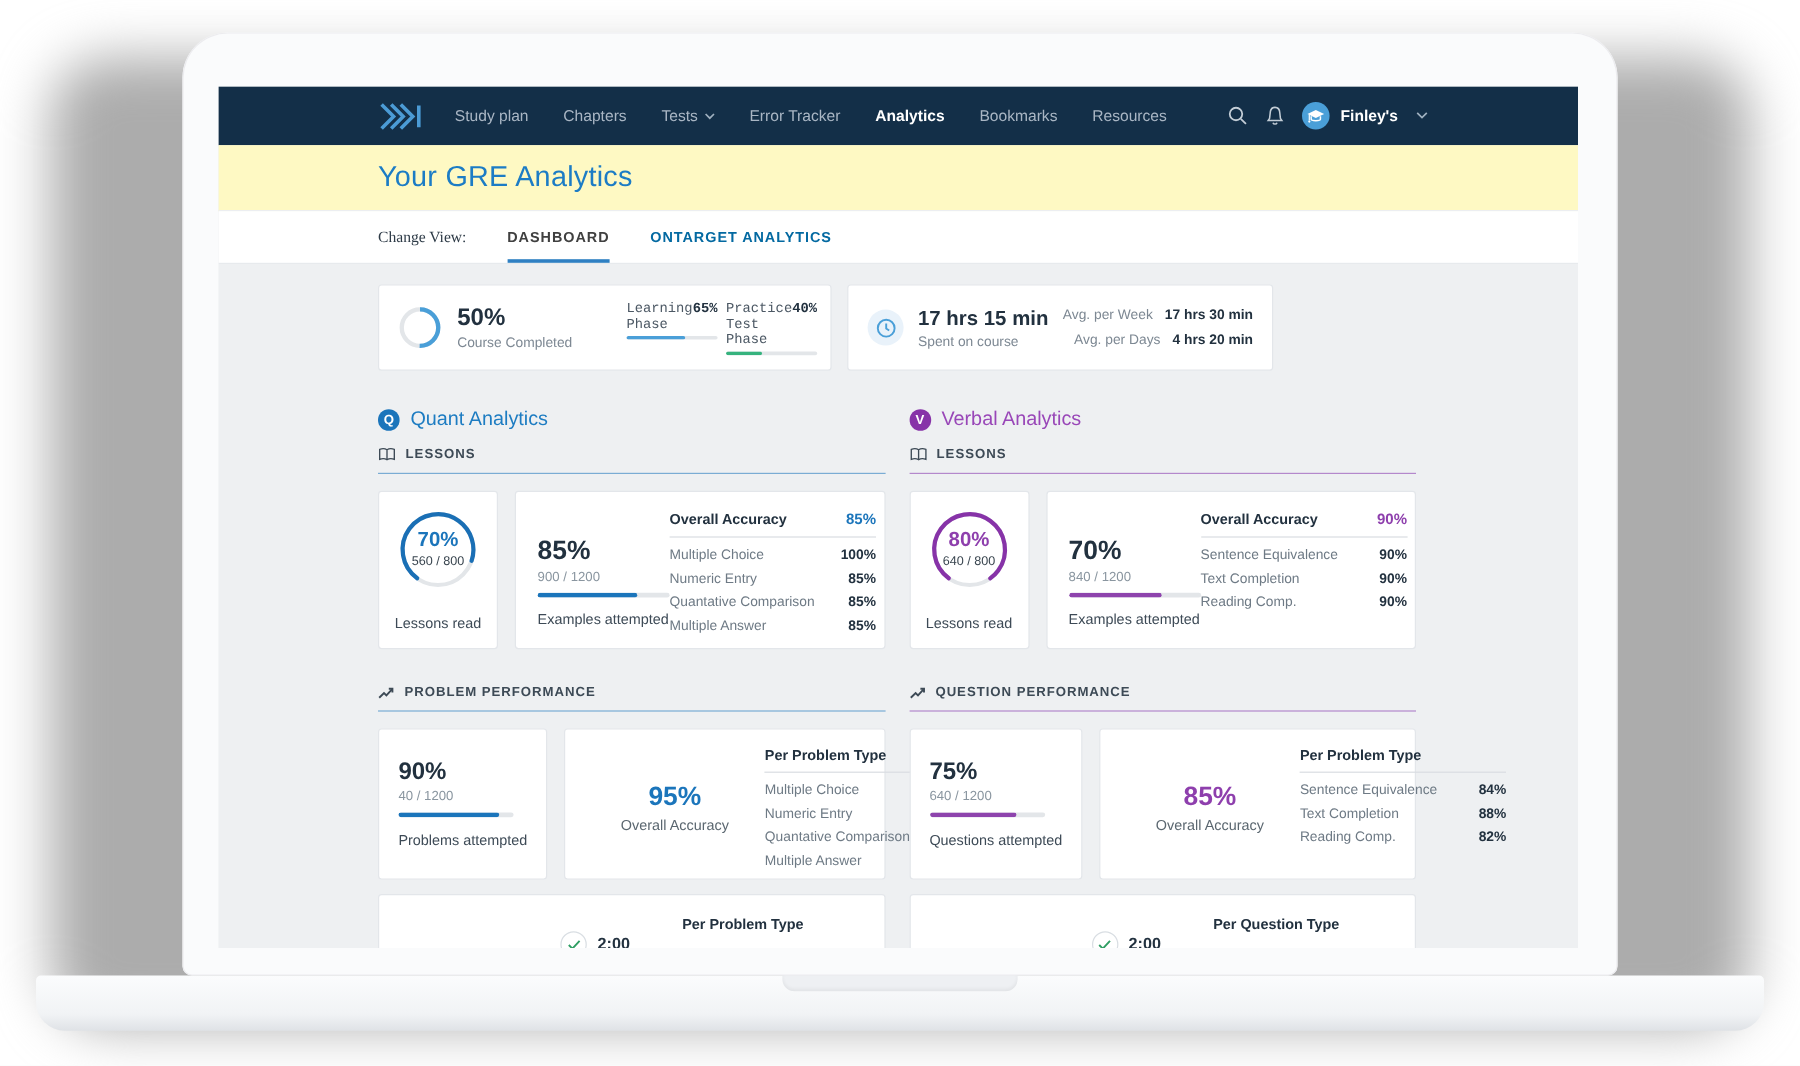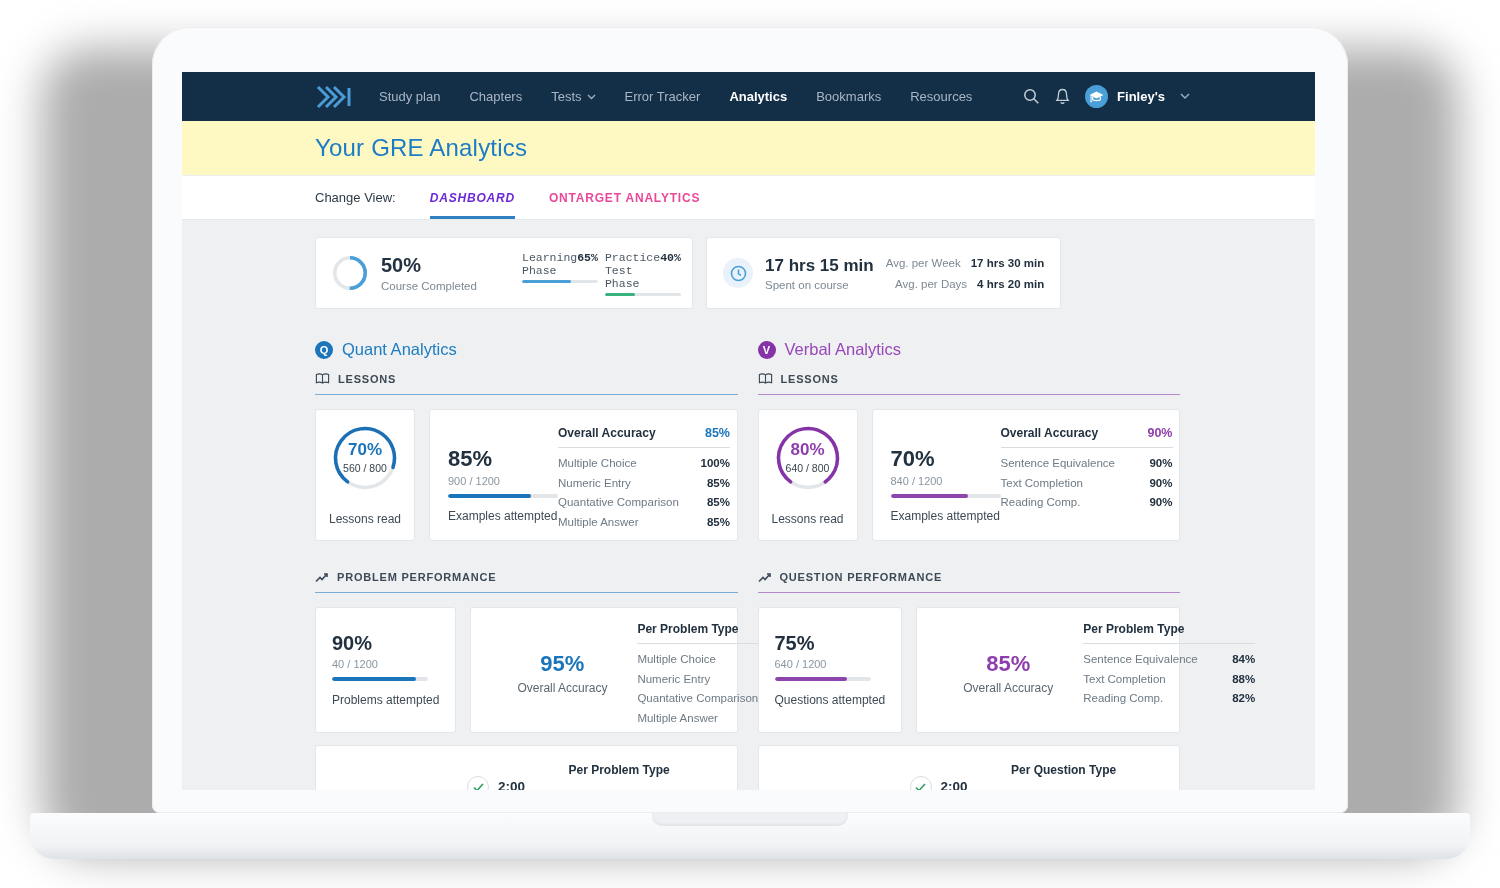--- a/index.html
+++ b/index.html
@@ -23,23 +23,23 @@
   .nav-right { margin-left:auto; display:flex; align-items:center; gap:15px; }
   .nav-ico { color:#c3cdd6; display:flex; }
   .avatar { width:23px; height:23px; border-radius:50%; background:#4a9fd8; display:flex; align-items:center; justify-content:center; }
   .user-name { color:#fff; font-size:13px; font-weight:bold; margin-left:-6px; }
   .chev { color:#9fb0bf; display:flex; }
 
   
   .page-head { height:55px; background:#fef9c3; display:flex; align-items:center; padding-left:133px; border-bottom:1px solid #eceef1; }
   .page-title { font-size:24px; color:#1c7cc5; font-weight:500; letter-spacing:.2px; }
   .view-row { height:44px; background:#fff; border-bottom:1px solid #e7eaed; display:flex; align-items:center; padding-left:133px; gap:34px; }
-  .view-label { font-size:13px; color:#2e3b47; }
-  .view-tab { height:100%; display:flex; align-items:center; font-size:12px; letter-spacing:.8px; color:#ec4899; border-bottom:3px solid transparent; padding-top:3px; cursor:pointer; font-weight:bold; }
-  .view-tab.active { color:#6d28d9; border-bottom-color:#2f80c3;font-style:italic; }
+  .view-label { font-size:13px; color:#2e3b47;font-family:Liberation Serif, serif; }
+  .view-tab { height:100%; display:flex; align-items:center; font-size:12px; letter-spacing:.8px; color:#0369a1; border-bottom:3px solid transparent; padding-top:3px; cursor:pointer; font-weight:bold; }
+  .view-tab.active { color:#404040; border-bottom-color:#2f80c3; }
 
   .body { padding:17px 135px 0 133px; }
 
   
   .card { background:#fff; border:1px solid #e3e6ea; border-radius:3px; }
 
   
   .summary { display:flex; gap:13px; margin-bottom:31px; }
   .sum-card1 { flex:0 0 378px; height:72px; display:flex; align-items:center; padding:0 20px 0 16px; gap:13px; }
   .big-val { font-size:20px; font-weight:bold; color:#22313f; }

